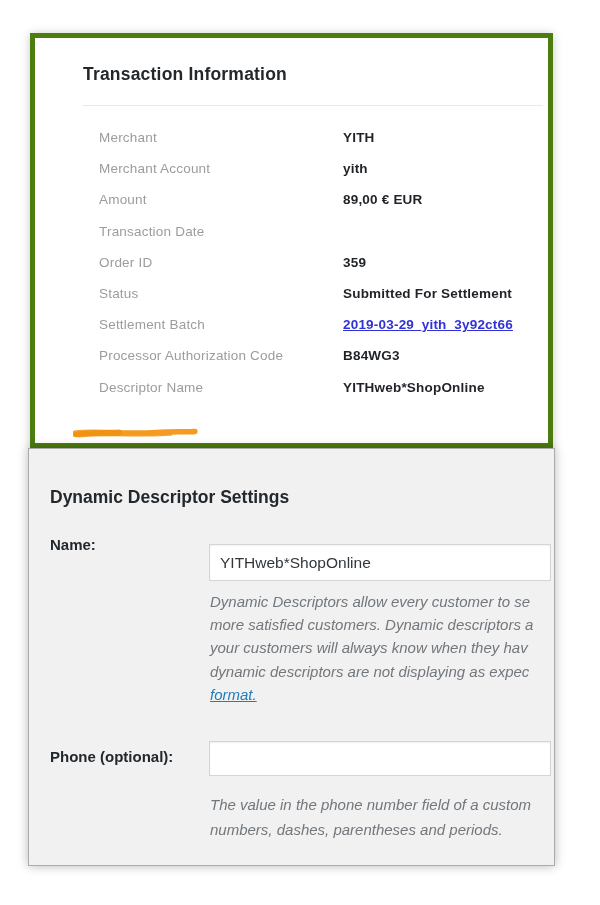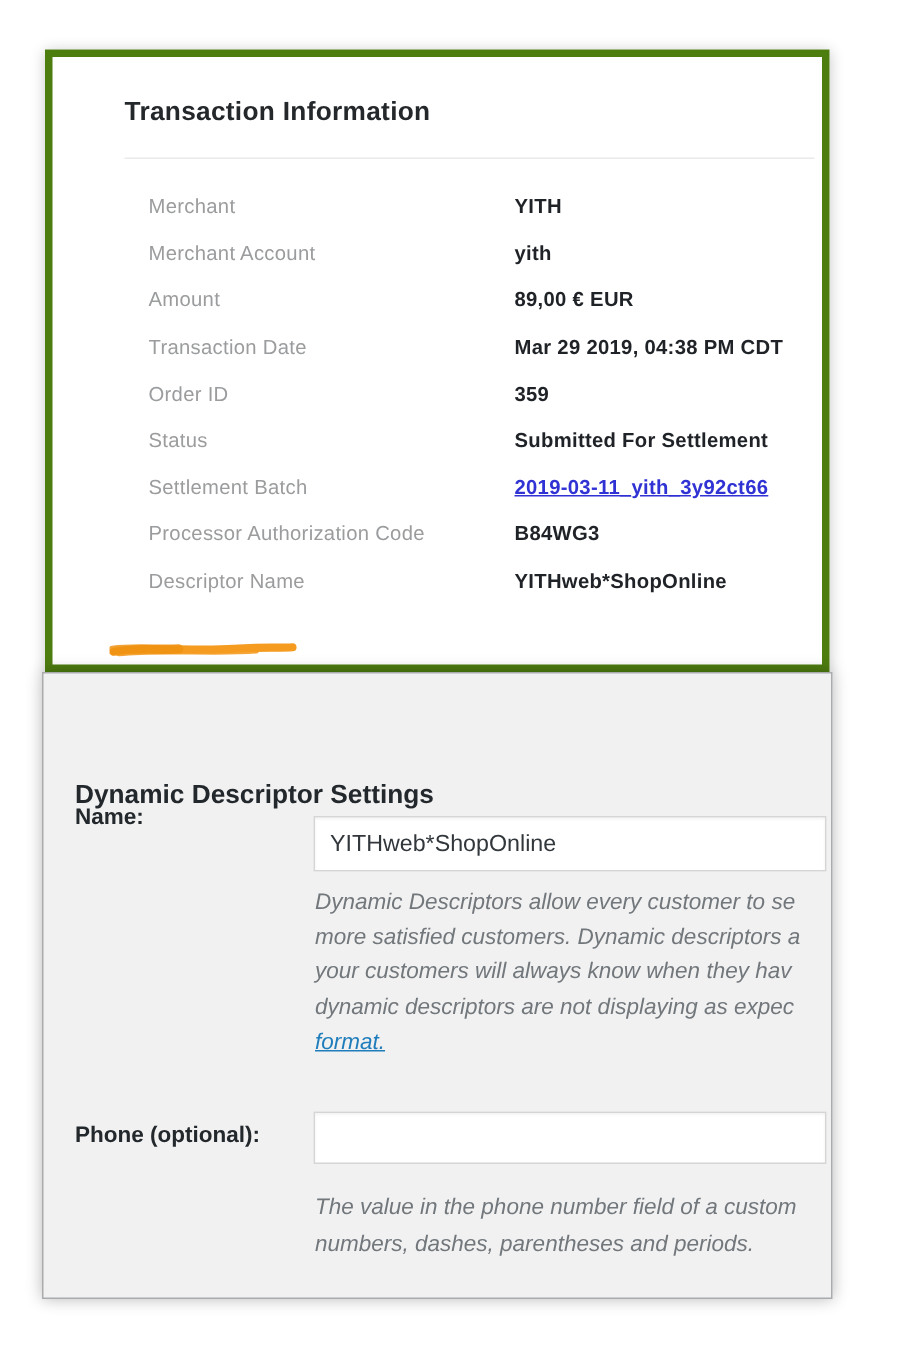--- a/index.html
+++ b/index.html
@@ -50,21 +50,21 @@
   .dds-panel {
     position: absolute; left: 28px; top: 448px;
     width: 527px; height: 418px;
     background: #f1f1f1;
     border: 1px solid #a9abad;
     box-shadow: 0 0 10px rgba(0,0,0,0.28);
     overflow: hidden;
   }
   .dds-title {
     position: absolute; left: 21px; top: 38px;
-    font-size: 17.5px; font-weight: bold; color: #23282d; margin-top: 32px;
+    font-size: 17.5px; font-weight: bold; color: #23282d;
   }
   .dds-label {
     position: absolute; left: 21px;
     font-size: 15px; font-weight: bold; color: #23282d;
     white-space: nowrap;
   }
   .dds-input {
     position: absolute; left: 180px;
     width: 342px; height: 37px;
     background: #ffffff;
@@ -109,34 +109,33 @@
       <div class="txn-row">
         <span class="txn-label">Merchant Account</span>
         <span class="txn-value">yith</span>
       </div>
       <div class="txn-row">
         <span class="txn-label">Amount</span>
         <span class="txn-value">89,00 € EUR</span>
       </div>
       <div class="txn-row">
         <span class="txn-label">Transaction Date</span>
-        <span class="txn-value">Mar 29 2019, 04:38 PM CDT</span>
       </div>
       <div class="txn-row">
         <span class="txn-label">Order ID</span>
         <span class="txn-value">359</span>
       </div>
       <div class="txn-row">
         <span class="txn-label">Status</span>
         <span class="txn-value">Submitted For Settlement</span>
       </div>
       <div class="txn-row">
         <span class="txn-label">Settlement Batch</span>
         <span class="txn-value">
-            <a href="#" class="batch-link">2019-03-11_yith_3y92ct66</a>
+            <a href="#" class="batch-link">2019-03-29_yith_3y92ct66</a>
           </span>
       </div>
       <div class="txn-row">
         <span class="txn-label">Processor Authorization Code</span>
         <span class="txn-value">B84WG3</span>
       </div>
       <div class="txn-row">
         <span class="txn-label">Descriptor Name</span>
         <span class="txn-value">YITHweb*ShopOnline</span>
       </div>

